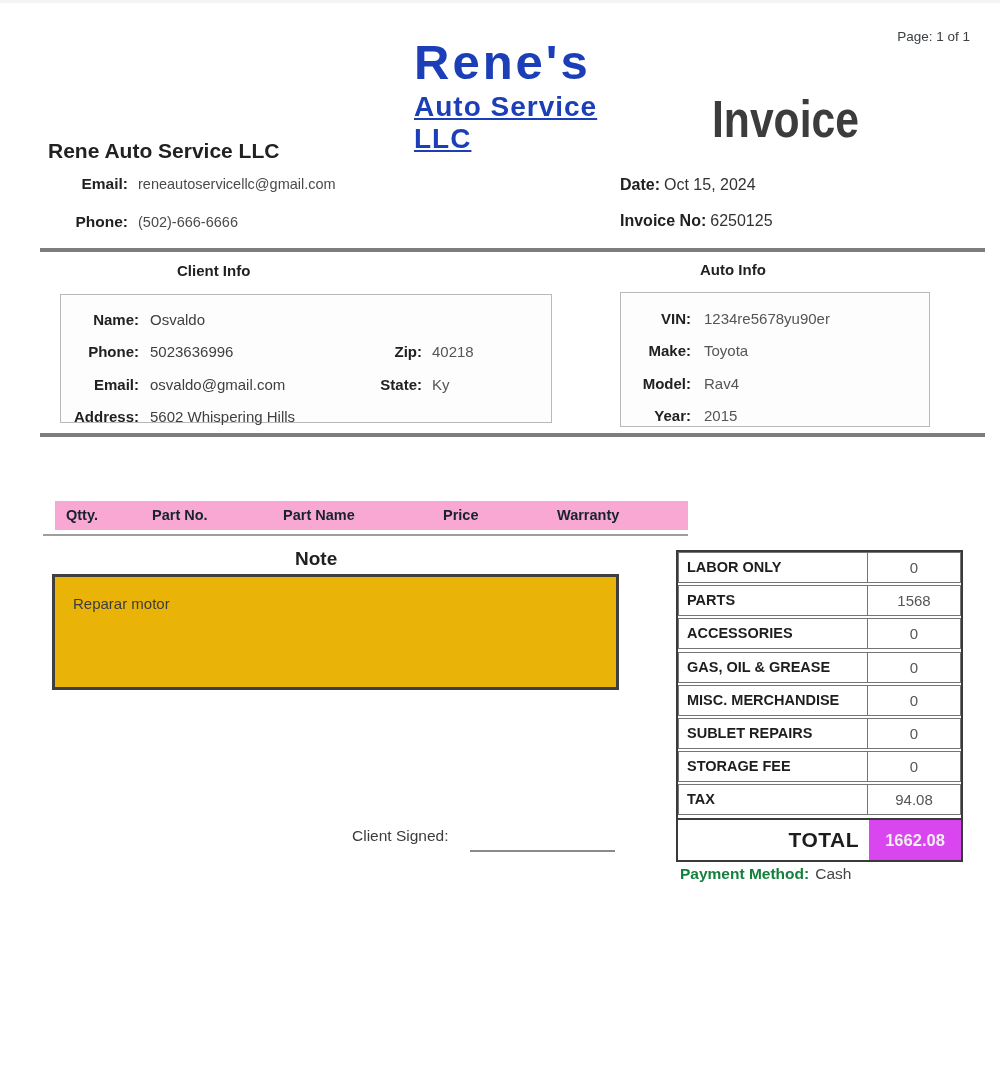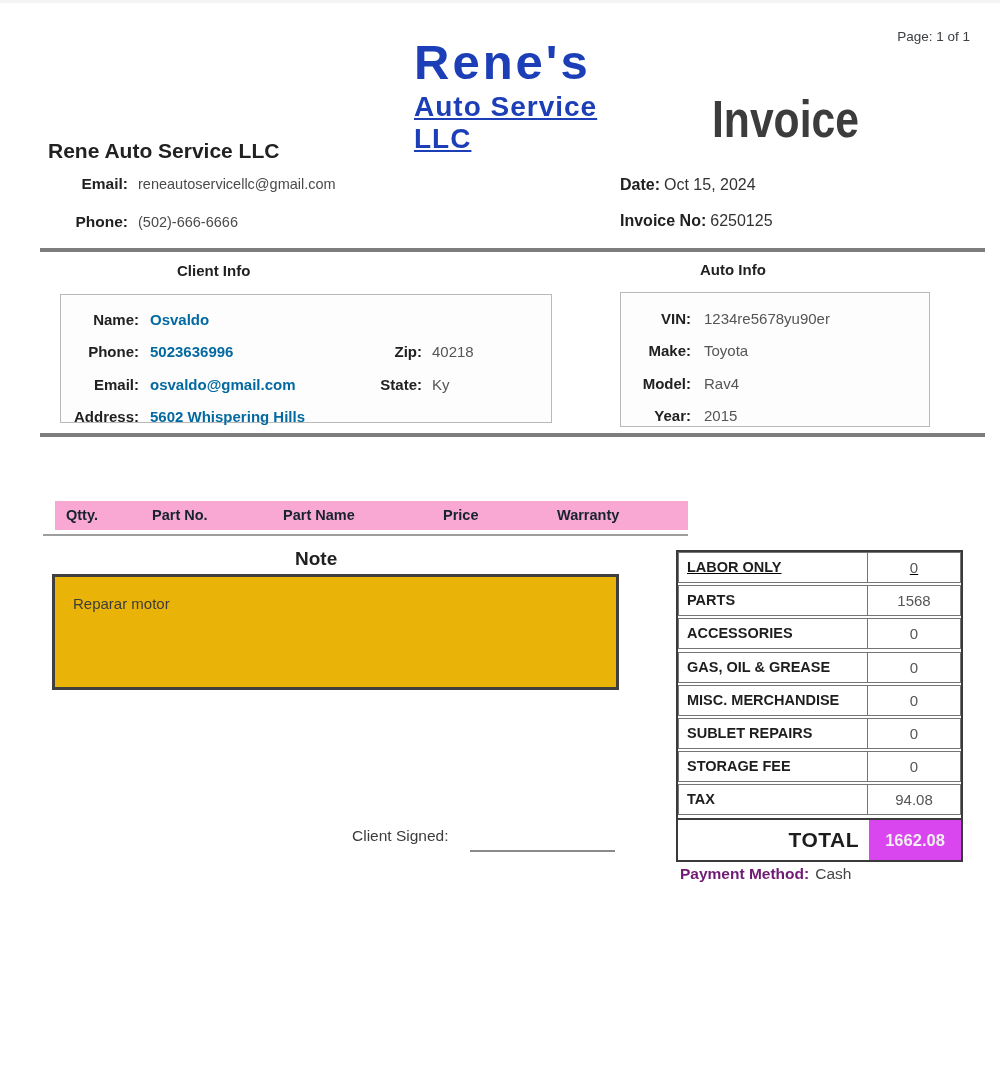--- a/index.html
+++ b/index.html
@@ -32,50 +32,50 @@
 
   .hr { position:absolute; left:40px; width:945px; height:3.5px; background:#7d7d7d; }
 
   .section-title { position:absolute; font-size:15px; font-weight:bold; color:#212121; }
 
   .info-box { position:absolute; border:1px solid #b9b9b9; background:#fdfdfd; box-sizing:border-box; }
   .client-box { left:60px; top:291px; width:492px; height:129px; padding-top:8px; }
   .auto-box   { left:620px; top:289px; width:310px; height:135px; padding-top:9px; }
   .info-row { display:flex; height:32.5px; align-items:center; font-size:15px; }
   .client-box .il  { width:78px;  text-align:right; font-weight:bold; color:#212121; }
-  .client-box .iv1 { margin-left:11px; width:210px; color:#0369a1;font-weight:bold; }
+  .client-box .iv1 { margin-left:11px; width:210px; color:#404040; }
   .client-box .il2 { width:62px;  text-align:right; font-weight:bold; color:#212121; }
   .client-box .iv2 { margin-left:10px; color:#555555; }
   .auto-box .il { width:70px; text-align:right; font-weight:bold; color:#212121; }
   .auto-box .iv { margin-left:13px; color:#555555; }
 
   .parts-header { position:absolute; left:55px; top:498px; width:633px; height:29px; background:#f9a8d4; }
   .ph-col { position:absolute; top:0; line-height:29px; font-weight:bold; font-size:14.5px; color:#16222e; }
   .parts-underline { position:absolute; left:43px; top:531px; width:645px; height:2px; background:#9e9e9e; }
 
   .note-title { left:295px; top:545px; font-size:19px; }
   .note-box { position:absolute; left:52px; top:571px; width:567px; height:116px;
               border:3px solid #3f3f3f; box-sizing:border-box; background:#eab308; }
   .note-text { margin:18px 0 0 18px; font-size:15px; color:#3c3c3c; }
 
   .totals { position:absolute; left:676px; top:547px; width:287px;
             border:2.5px solid #3a3a3a; box-sizing:border-box; background:#ffffff; }
   .t-row { display:flex; height:29px; border:1px solid #757575; margin-top:2.2px; box-sizing:content-box; }
-  .t-row:first-child { margin-top:0;text-decoration:underline; }
+  .t-row:first-child { margin-top:0; }
   .t-label { flex:1; border-right:1px solid #757575; padding-left:8px;
              font-weight:bold; font-size:14.5px; color:#1d1d1d; line-height:29px; white-space:nowrap; }
   .t-value { width:92px; text-align:center; font-size:15px; color:#555555; line-height:29px; }
   .t-total { display:flex; height:40px; border-top:2.5px solid #3a3a3a; margin-top:3px; }
   .t-total-label { flex:1; text-align:right; padding-right:10px; font-size:21px;
                    font-weight:bold; color:#1d1d1d; line-height:40px; letter-spacing:0.5px; }
   .t-total-value { width:92px; background:#d946ef; color:#f0f0f0; font-weight:bold;
                    font-size:16.5px; text-align:center; line-height:40px; }
 
   .payment { position:absolute; left:680px; top:862px; font-size:15.5px; }
-  .p-label { font-weight:bold; color:#701a75; }
+  .p-label { font-weight:bold; color:#15803d; }
   .p-value { color:#444444; margin-left:6px; }
 
   .signed { position:absolute; left:352px; top:824px; font-size:15.5px; color:#3b3b3b; }
   .sign-line { position:absolute; left:470px; top:847px; width:145px; height:1.5px; background:#8a8a8a; }
 </style>
 </head>
 <body>
 
 <div class="canvas">
 

